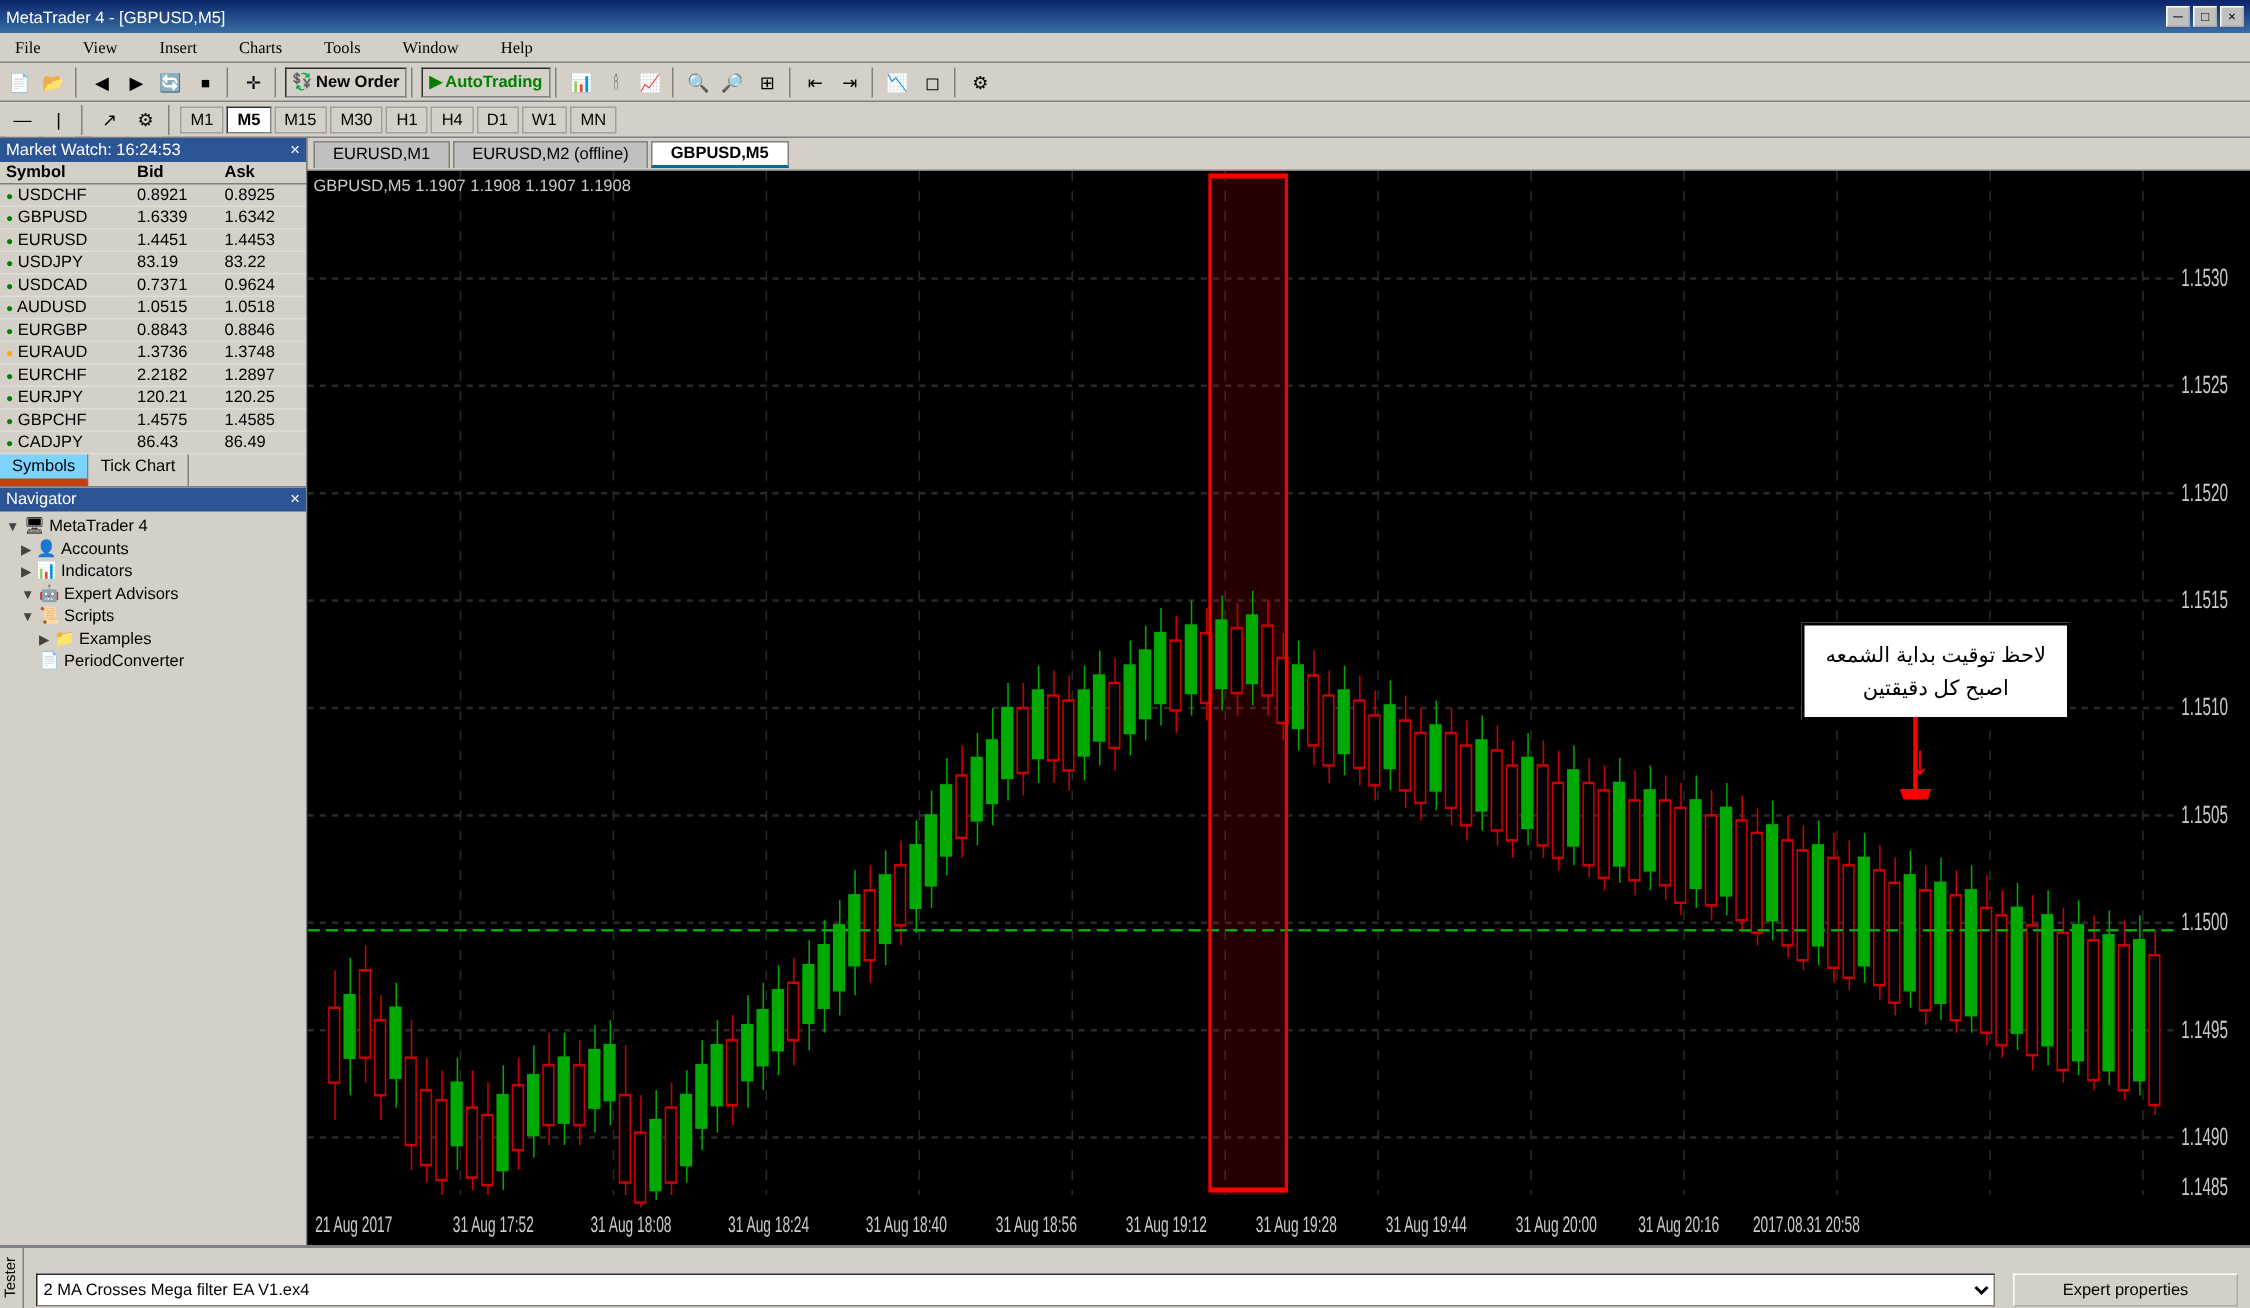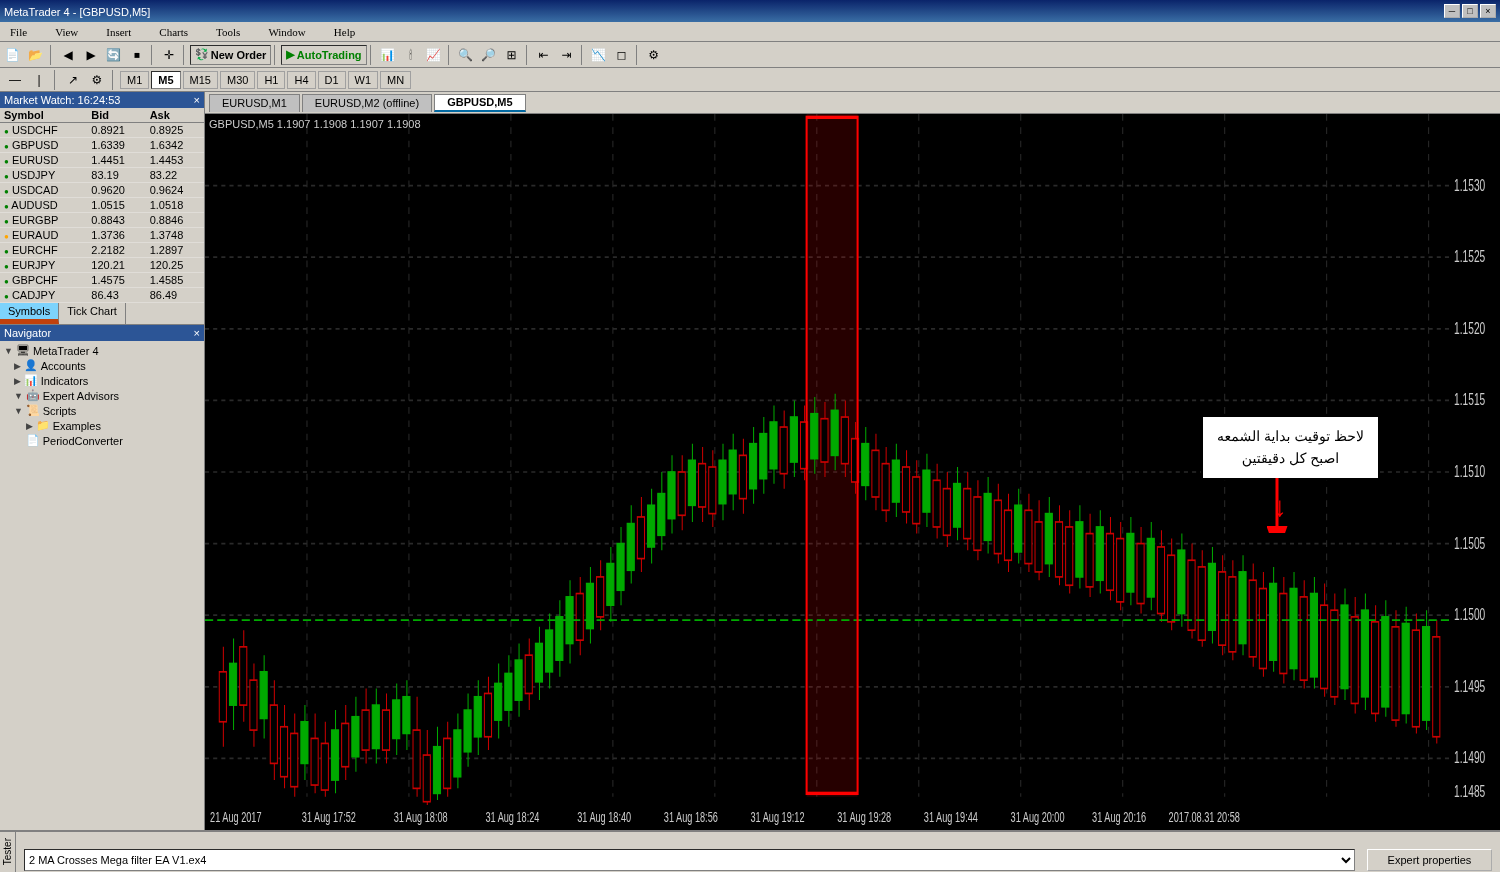--- a/index.html
+++ b/index.html
@@ -83,21 +83,21 @@
     #bottom-side-tab { width: 16px; background: #d4d0c8; border-right: 1px solid #808080; display: flex; flex-direction: column; align-items: center; justify-content: flex-start; padding-top: 4px; }
     #bottom-main { flex: 1; display: flex; flex-direction: column; }
     #bottom-tab-row { display: flex; background: #d4d0c8; border-bottom: 1px solid #808080; height: 22px; align-items: flex-end; padding: 0 4px; }
     .bot-tab { padding: 2px 12px; cursor: pointer; font-size: 11px; background: #d4d0c8; border: 1px solid #a0a0a0; border-bottom: none; margin-right: 3px; }
     .bot-tab.active { background: #fff; }
 
     
     #ea-bar { display: flex; align-items: center; padding: 17px 8px; gap: 12px; border-bottom: 1px solid #c0c0c0; }
     #ea-select { flex: 1; height: 22px; border: 1px inset #808080; background: #fff; font-size: 11px; }
     #ea-props-btn { height: 22px; background: #d4d0c8; border: 1px outset #fff; font-size: 11px; cursor: pointer; padding: 0 8px; }
-    .r-btn { width: 125px; height: 22px; background: #d4d0c8; border: 1px outset #d4d0c8; font-size: 11px; cursor: pointer; text-align: center; border: 1px solid #808080; }
+    .r-btn { width: 150px; height: 22px; background: #d4d0c8; border: 1px outset #d4d0c8; font-size: 11px; cursor: pointer; text-align: center; border: 1px solid #808080; }
   </style>
 </head>
 <body>
 
 <div id="title-bar">
   <span>MetaTrader 4 - [GBPUSD,M5]</span>
   <div class="controls">
     <button>─</button>
     <button>□</button>
     <button>×</button>
@@ -203,21 +203,21 @@
       <td>1.4451</td>
       <td>1.4453</td>
     </tr>
             <tr>
       <td><span style="color:green; font-size:8px;">●</span> USDJPY</td>
       <td>83.19</td>
       <td>83.22</td>
     </tr>
             <tr>
       <td><span style="color:green; font-size:8px;">●</span> USDCAD</td>
-      <td>0.9620</td>
+      <td>0.7371</td>
       <td>0.9624</td>
     </tr>
             <tr>
       <td><span style="color:green; font-size:8px;">●</span> AUDUSD</td>
       <td>1.0515</td>
       <td>1.0518</td>
     </tr>
             <tr>
       <td><span style="color:green; font-size:8px;">●</span> EURGBP</td>
       <td>0.8843</td>

